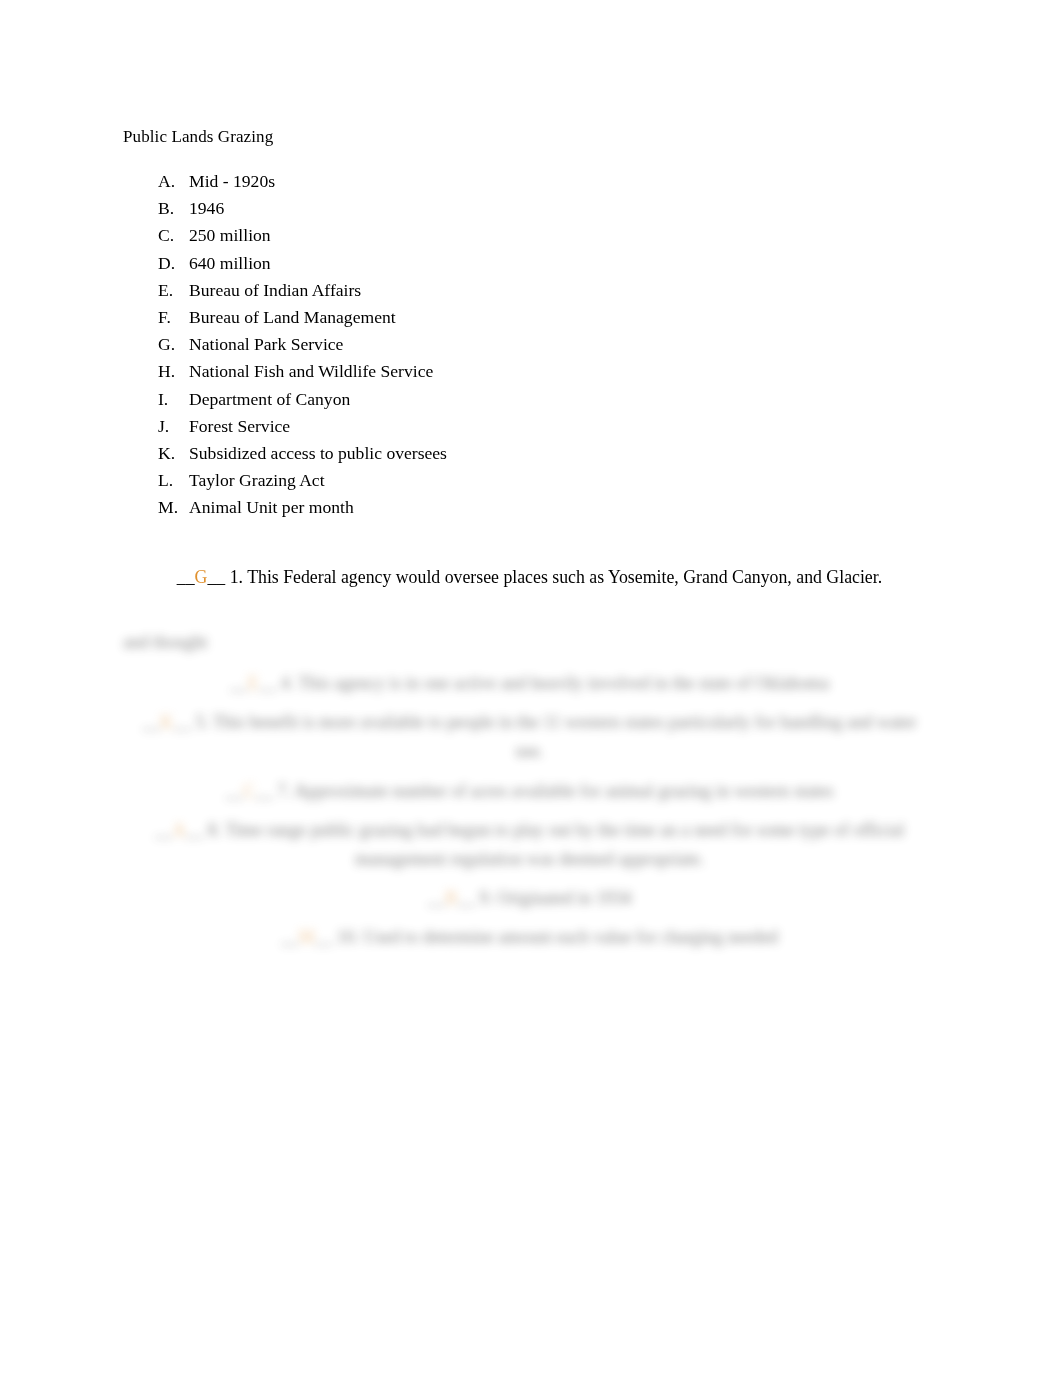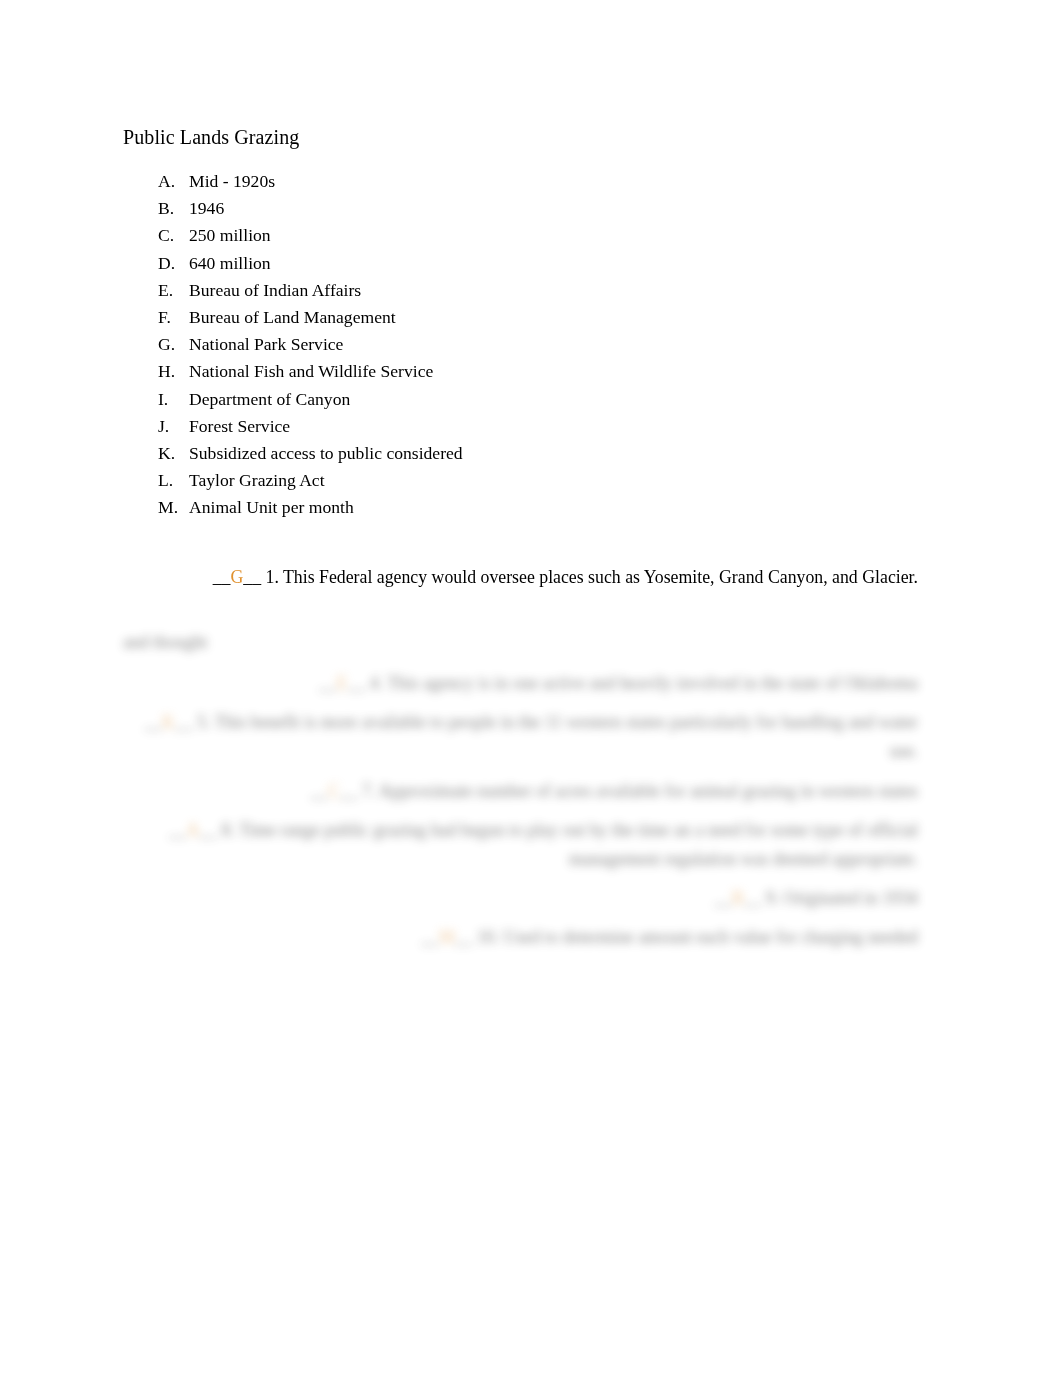--- a/index.html
+++ b/index.html
@@ -22,21 +22,21 @@
 
   .content {
     position: absolute;
     left: 123px;
     top: 122px;
     width: 795px;
   }
 
   
   .doc-title {
-    font-size: 20px;
+    font-size: 17px;
     line-height: 30px;
     font-weight: normal;
     margin: 0 0 16px 0;
     letter-spacing: 0.1px;
     color: #000;
   }
 
   
   .options {
     margin: 0 0 0 0;
@@ -61,21 +61,21 @@
   }
 
   
   .questions {
     margin-top: 41px;
   }
   .question {
     font-size: 17.8px;
     line-height: 29.2px;
     margin: 0 0 9px 18px;
-    text-align: right;
+    text-align: center;
   }
   .blank {
     font-family: "Liberation Serif", "DejaVu Serif", serif;
     white-space: pre;
   }
   .blank .u {
     color: #000000;
   }
   .blank .ans {
     color: #E0912F;
@@ -147,21 +147,21 @@
       <div class="option-row">
         <span class="option-marker">I.</span>
         <span class="option-text">Department of Canyon</span>
       </div>
       <div class="option-row">
         <span class="option-marker">J.</span>
         <span class="option-text">Forest Service</span>
       </div>
       <div class="option-row">
         <span class="option-marker">K.</span>
-        <span class="option-text">Subsidized access to public considered</span>
+        <span class="option-text">Subsidized access to public oversees</span>
       </div>
       <div class="option-row">
         <span class="option-marker">L.</span>
         <span class="option-text">Taylor Grazing Act</span>
       </div>
       <div class="option-row">
         <span class="option-marker">M.</span>
         <span class="option-text">Animal Unit per month</span>
       </div>
     </div>

